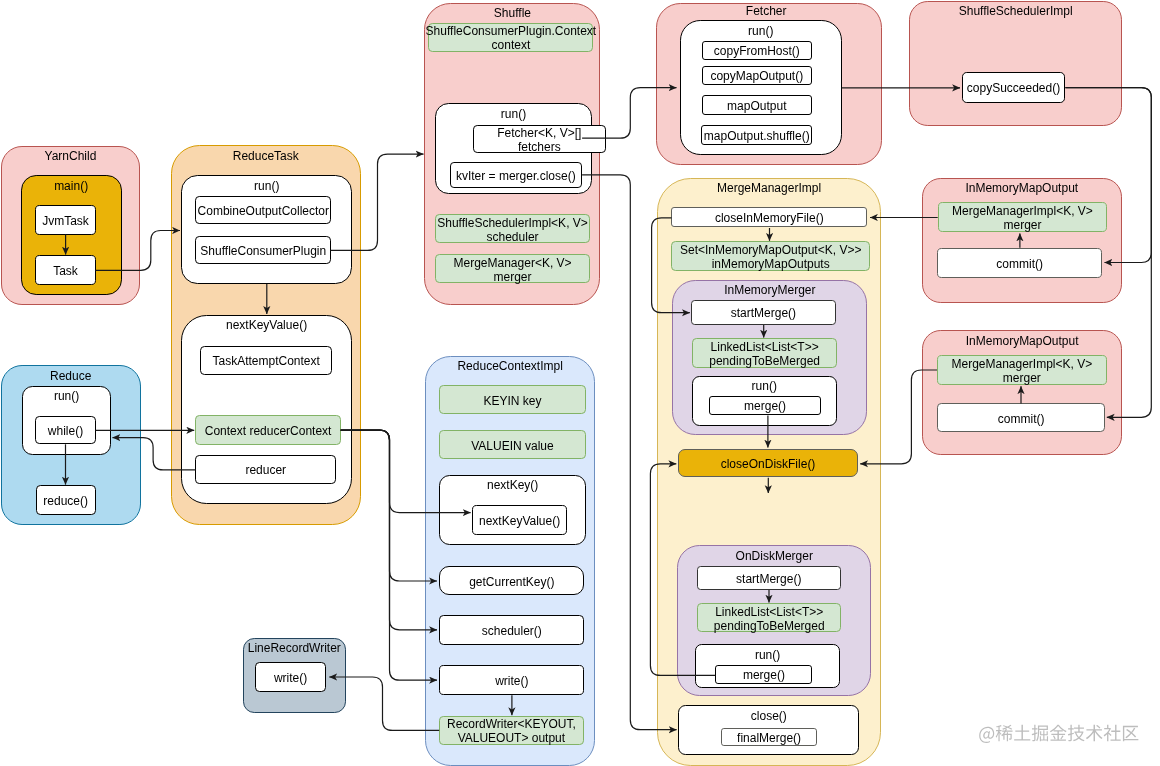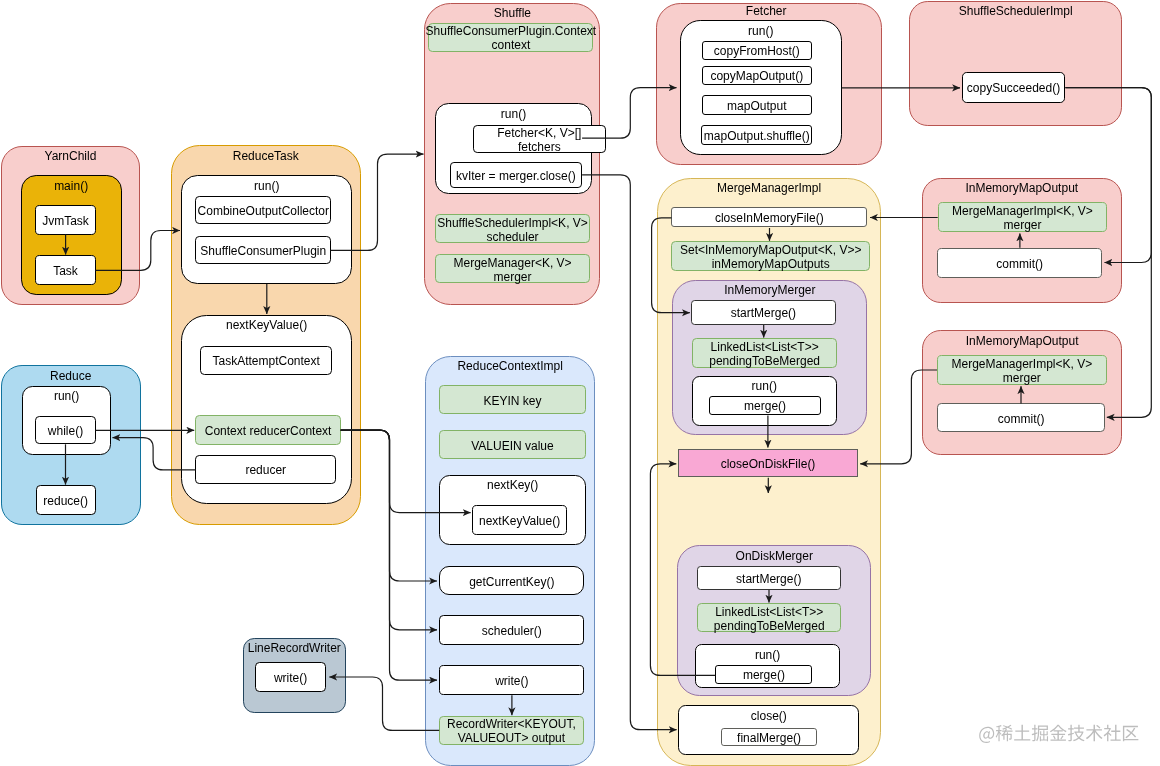--- a/index.html
+++ b/index.html
@@ -167,21 +167,21 @@
 <div class="box ctr" style="left:692.3px;top:338.3px;width:142.7px;height:27.7px;border-radius:4.46px;background:#d4e7d2;border:1.0px solid #82b366">
       <span class="lbl">LinkedList&lt;List&lt;T&gt;&gt;
 pendingToBeMerged</span>
     </div>
 <div class="box ttl" style="left:691.9px;top:375.8px;width:142.7px;height:48.0px;border-radius:7.50px;background:#ffffff;border:1.0px solid #000000">
       <span class="lbl">run()</span>
     </div>
 <div class="box ctr" style="left:709.1px;top:395.6px;width:110.0px;height:17.8px;border-radius:2.97px;background:#ffffff;border:1.0px solid #000000">
       <span class="lbl">merge()</span>
     </div>
-<div class="box ctr" style="left:677.9px;top:448.7px;width:178.3px;height:26.6px;border-radius:0;background:#f9a8d4;border:1.2px solid #5f5f5a">
+<div class="box ctr" style="left:677.9px;top:448.7px;width:178.3px;height:26.6px;border-radius:7px;background:#eab308;border:1.2px solid #5f5f5a">
       <span class="lbl">closeOnDiskFile()</span>
     </div>
 <div class="box ttl" style="left:677.1px;top:545.2px;width:192.3px;height:148.4px;border-radius:22.56px;background:#e0d5e7;border:1.0px solid #9673a6">
       <span class="lbl">OnDiskMerger</span>
     </div>
 <div class="box ctr" style="left:696.6px;top:566.1px;width:142.3px;height:21.6px;border-radius:3.60px;background:#ffffff;border:1.2px solid #333333">
       <span class="lbl">startMerge()</span>
     </div>
 <div class="box ctr" style="left:697.2px;top:603.3px;width:142.1px;height:27.2px;border-radius:4.38px;background:#d4e7d2;border:1.0px solid #82b366">
       <span class="lbl">LinkedList&lt;List&lt;T&gt;&gt;

